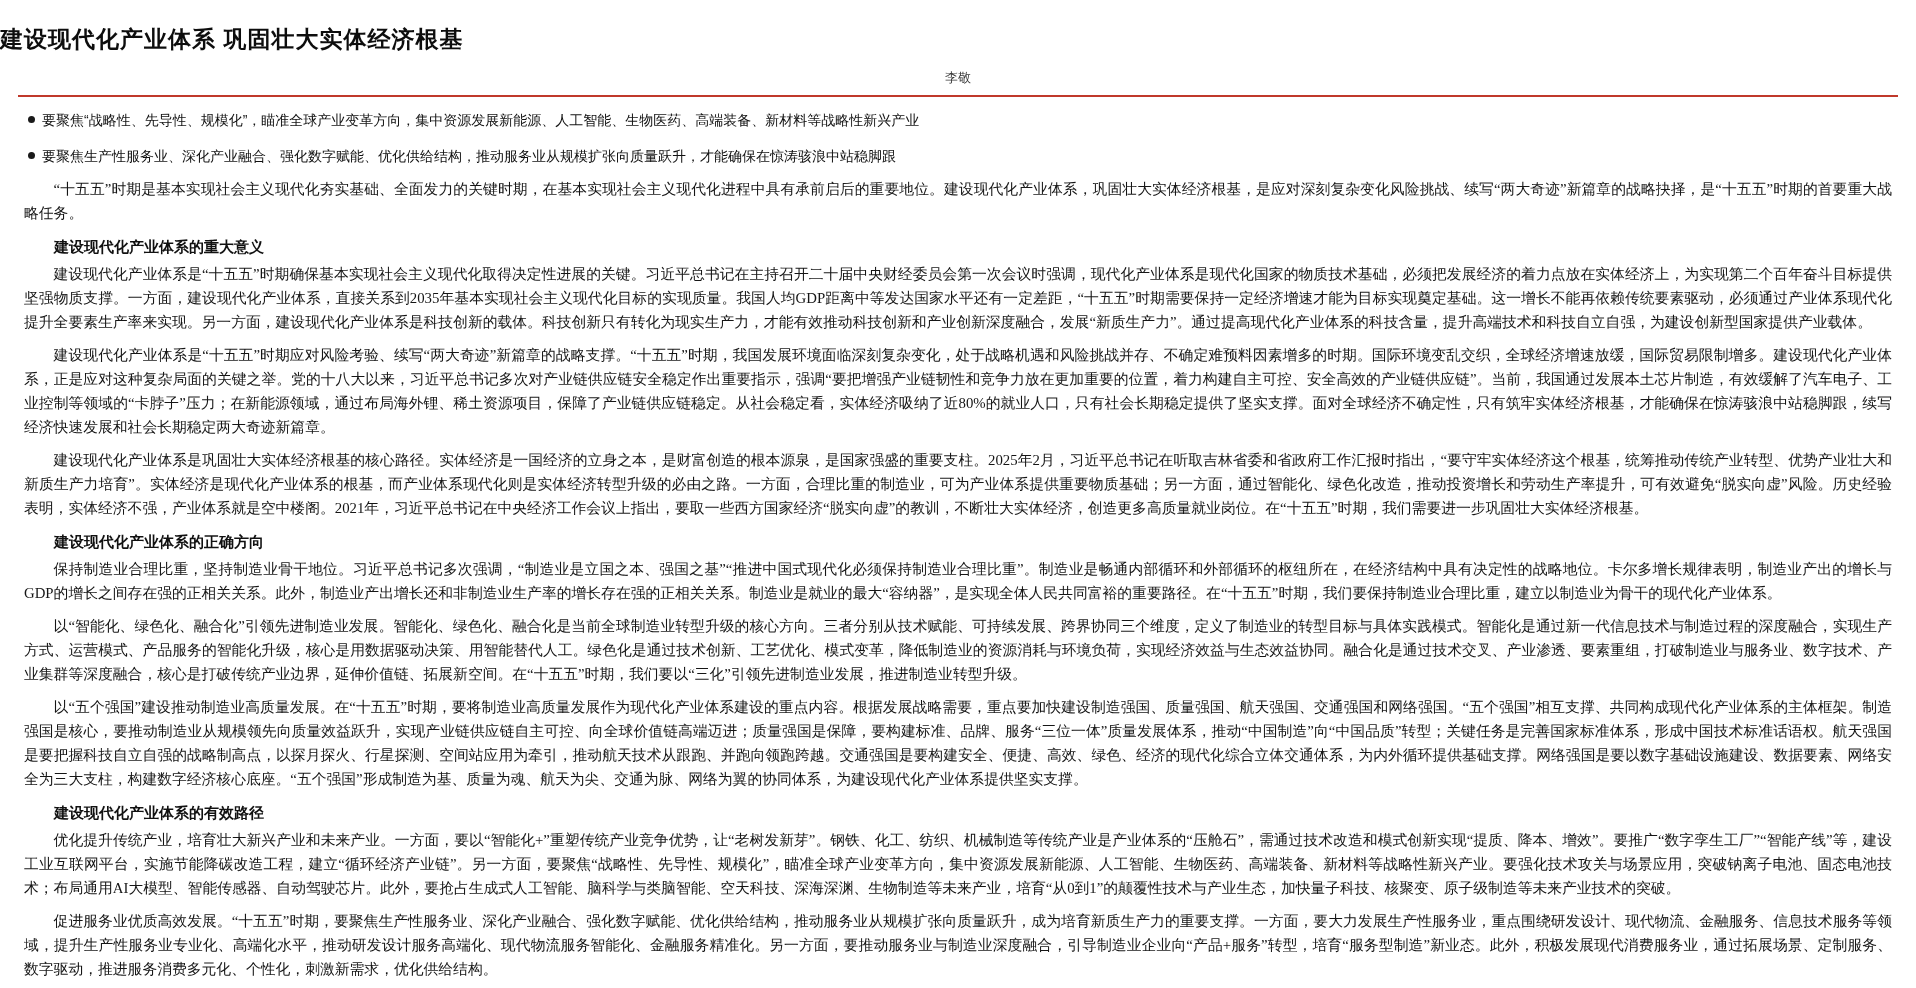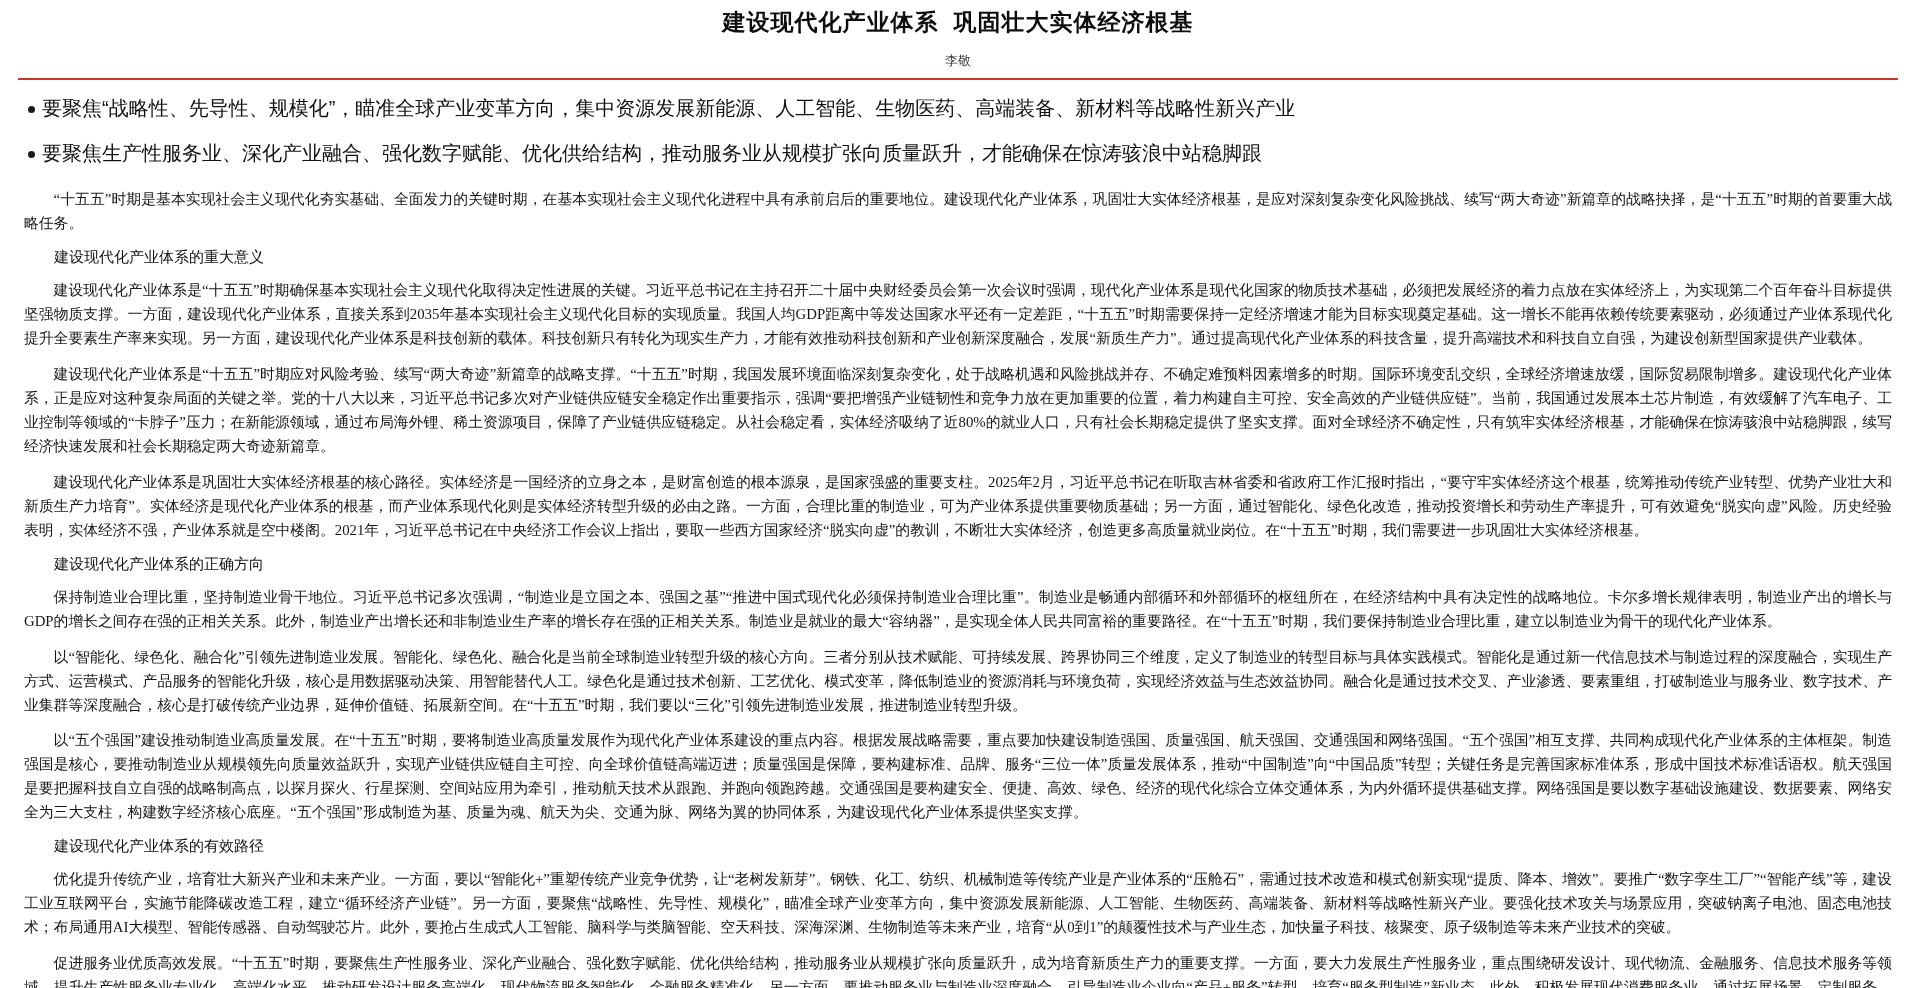--- a/index.html
+++ b/index.html
@@ -13,27 +13,26 @@
     font-family: "Liberation Serif", "DejaVu Serif", serif;
     color: #1a1a1a;
     position: relative;
   }
   .page {
     width: 1916px;
     position: relative;
     box-sizing: border-box;
   }
   .doc-title {
-    text-align: center;
-    font-family: Liberation Mono, monospace;
+    font-family: Liberation Sans, sans-serif;
     font-weight: bold;
     font-size: 23px;
     letter-spacing: 1px;
     color: #0d0d0d;
-    padding-top: 7px;
+    padding-top: 24px;
     padding-bottom: 14px;
   }
   .byline {
     text-align: center;
     font-family: "Liberation Sans", sans-serif;
     font-size: 13px;
     color: #3a3a3a;
     padding-bottom: 8px;
   }
   .rule-wrap {
@@ -47,21 +46,21 @@
   .body-wrap {
     padding: 6px 24px 0 24px;
   }
   .bullets {
     margin: 0;
     padding: 0;
     list-style: none;
   }
   .bullet {
     font-family: "Liberation Sans", sans-serif;
-    font-size: 20px;
+    font-size: 14px;
     line-height: 1.55;
     color: #111;
     padding: 7px 0 7px 4px;
     position: relative;
     text-indent: 0;
   }
   .bullet .dot {
     display: inline-block;
     width: 7px;
     height: 7px;
@@ -69,32 +68,32 @@
     background: #1a1a1a;
     margin-right: 7px;
     vertical-align: 2px;
   }
   .bullet .btext {
     display: inline;
   }
   p.para {
     font-size: 14.8px;
     line-height: 1.62;
-    margin: 12px 0 9px 0;
+    margin: 4px 0 9px 0;
     text-align: justify;
     text-justify: inter-ideograph;
     text-indent: 2em;
     color: #151515;
   }
   p.lead {
     text-indent: 2em;
   }
   h2.sect {
     font-size: 15px;
-    font-weight: normal;
+    font-weight: bold;
     margin: 12px 0 6px 0;
     text-indent: 2em;
     color: #111;
     font-family: "Liberation Serif", serif;
   }
 </style>
 </head>
 <body>
 
 <div class="page">

